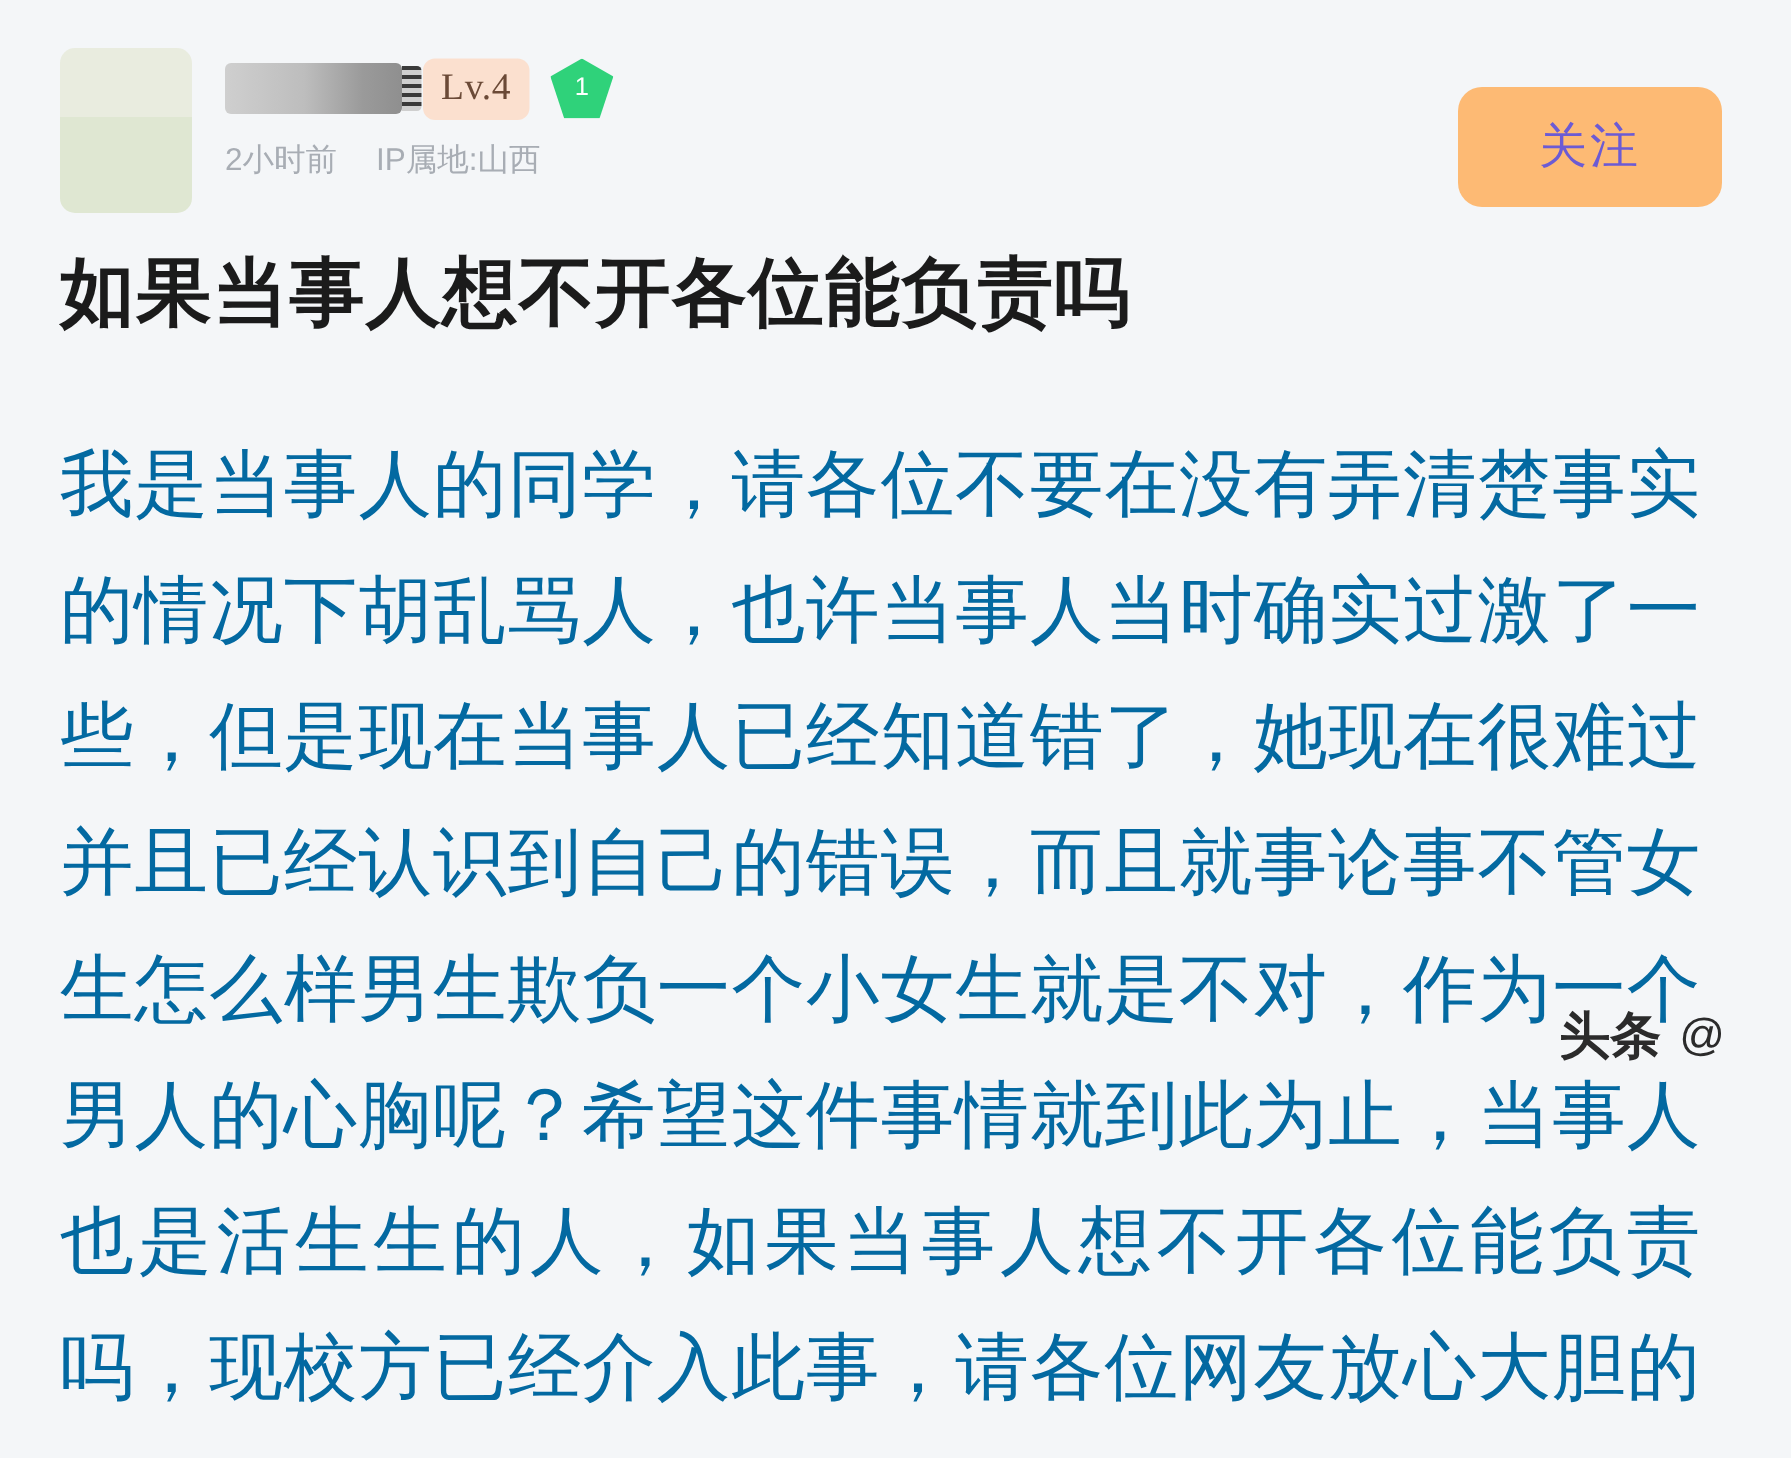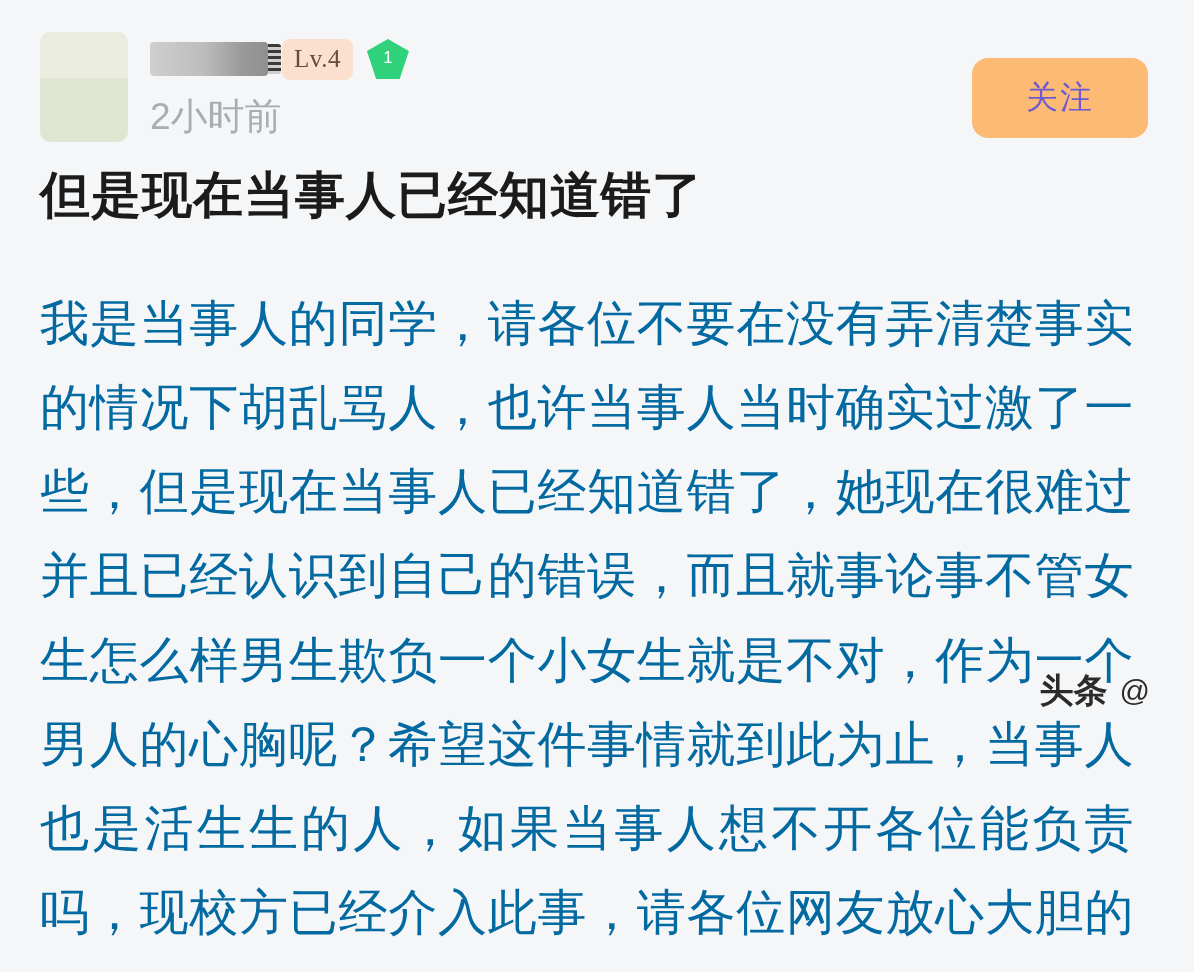--- a/index.html
+++ b/index.html
@@ -100,21 +100,21 @@
     font-family: "Liberation Sans", sans-serif;
     line-height: 1;
     padding-bottom: 3px;
   }
   .meta-row {
     display: flex;
     align-items: center;
     gap: 26px;
     margin-top: 10px;
     color: #a8adb4;
-    font-size: 37px;
+    font-size: 21px;
     white-space: nowrap;
   }
   .follow-btn {
     position: absolute;
     right: 46px;
     top: 58px;
     width: 176px;
     height: 80px;
     border-radius: 16px;
     background: #fdba74;
@@ -189,27 +189,28 @@
         <div class="name-mask"></div>
         <span class="lv-badge">Lv.4</span>
         <span class="gem-badge">
           <span class="gem-shape">
             <span class="gem-num">1</span>
           </span>
         </span>
       </div>
       <div class="meta-row">
         <span>2小时前</span>
+        <span>IP属地:山西</span>
       </div>
     </div>
 
     <button class="follow-btn">关注</button>
   </div>
 
-  <h1 class="title">但是现在当事人已经知道错了</h1>
+  <h1 class="title">如果当事人想不开各位能负责吗</h1>
 
   <div class="body-text">我是当事人的同学，请各位不要在没有弄清楚事实的情况下胡乱骂人，也许当事人当时确实过激了一些，但是现在当事人已经知道错了，她现在很难过并且已经认识到自己的错误，而且就事论事不管女生怎么样男生欺负一个小女生就是不对，作为一个男人的心胸呢？希望这件事情就到此为止，当事人也是活生生的人，如果当事人想不开各位能负责吗，现校方已经介入此事，请各位网友放心大胆的谈论。</div>
 
   <div class="watermark">
     <span class="wm-logo">头条</span>
     <span class="wm-at">@</span>
   </div>
 
 </div>
 

